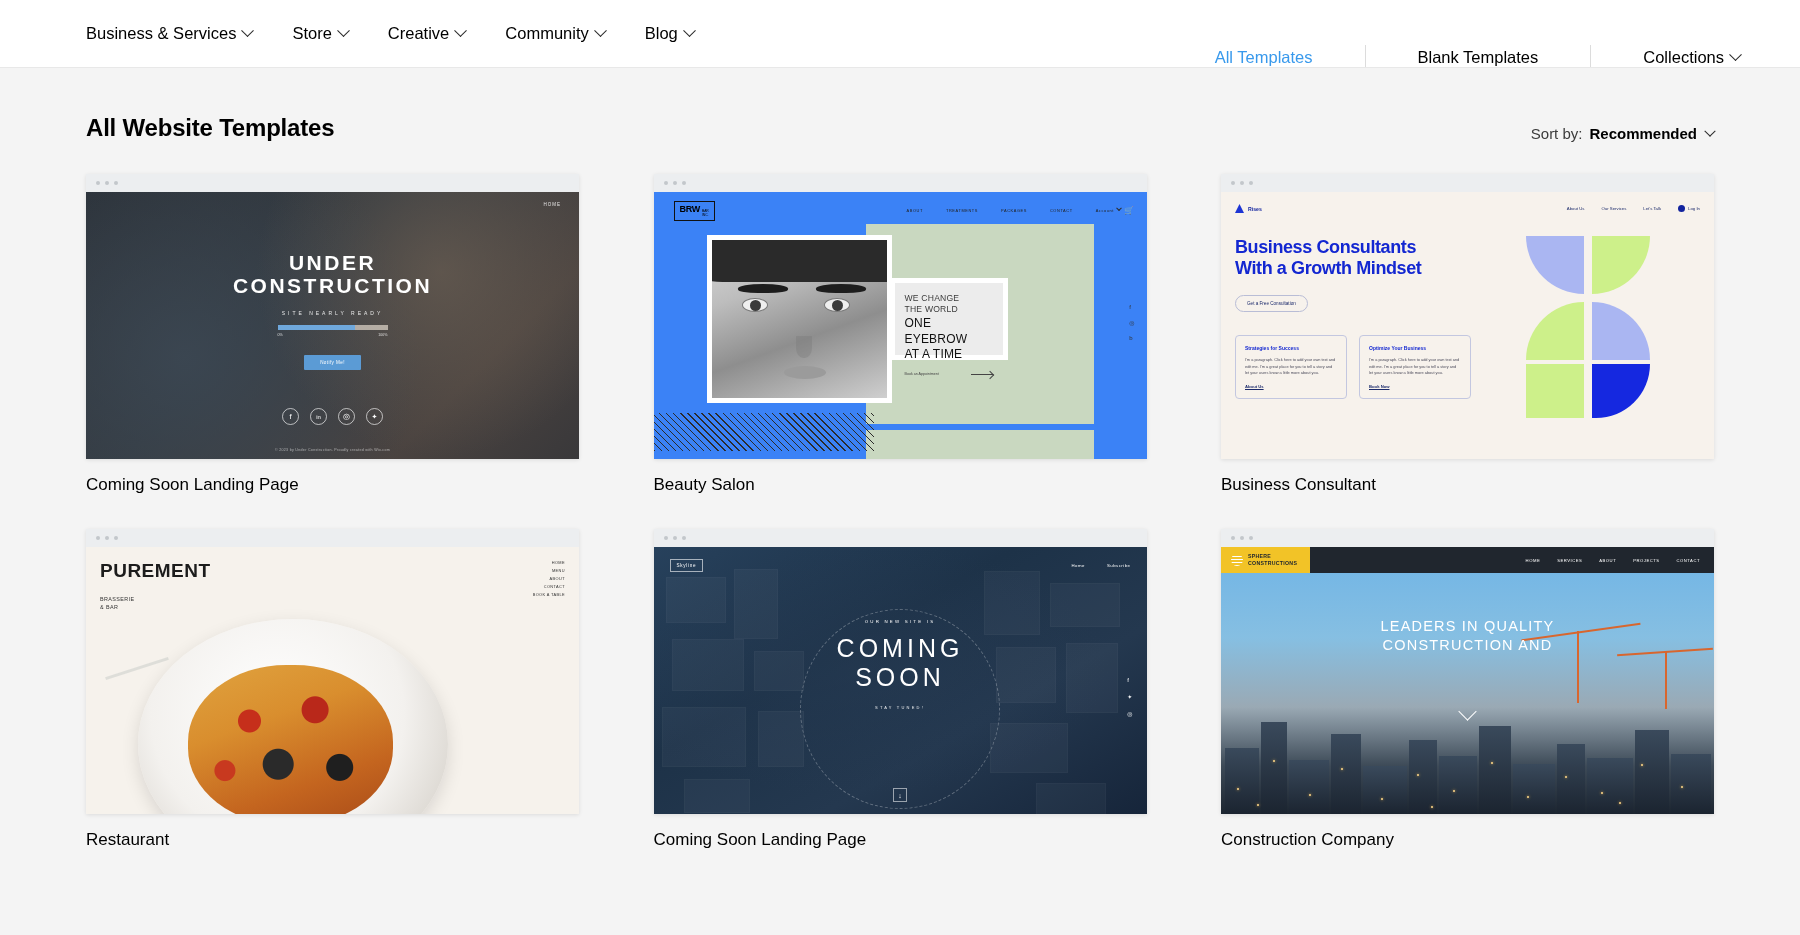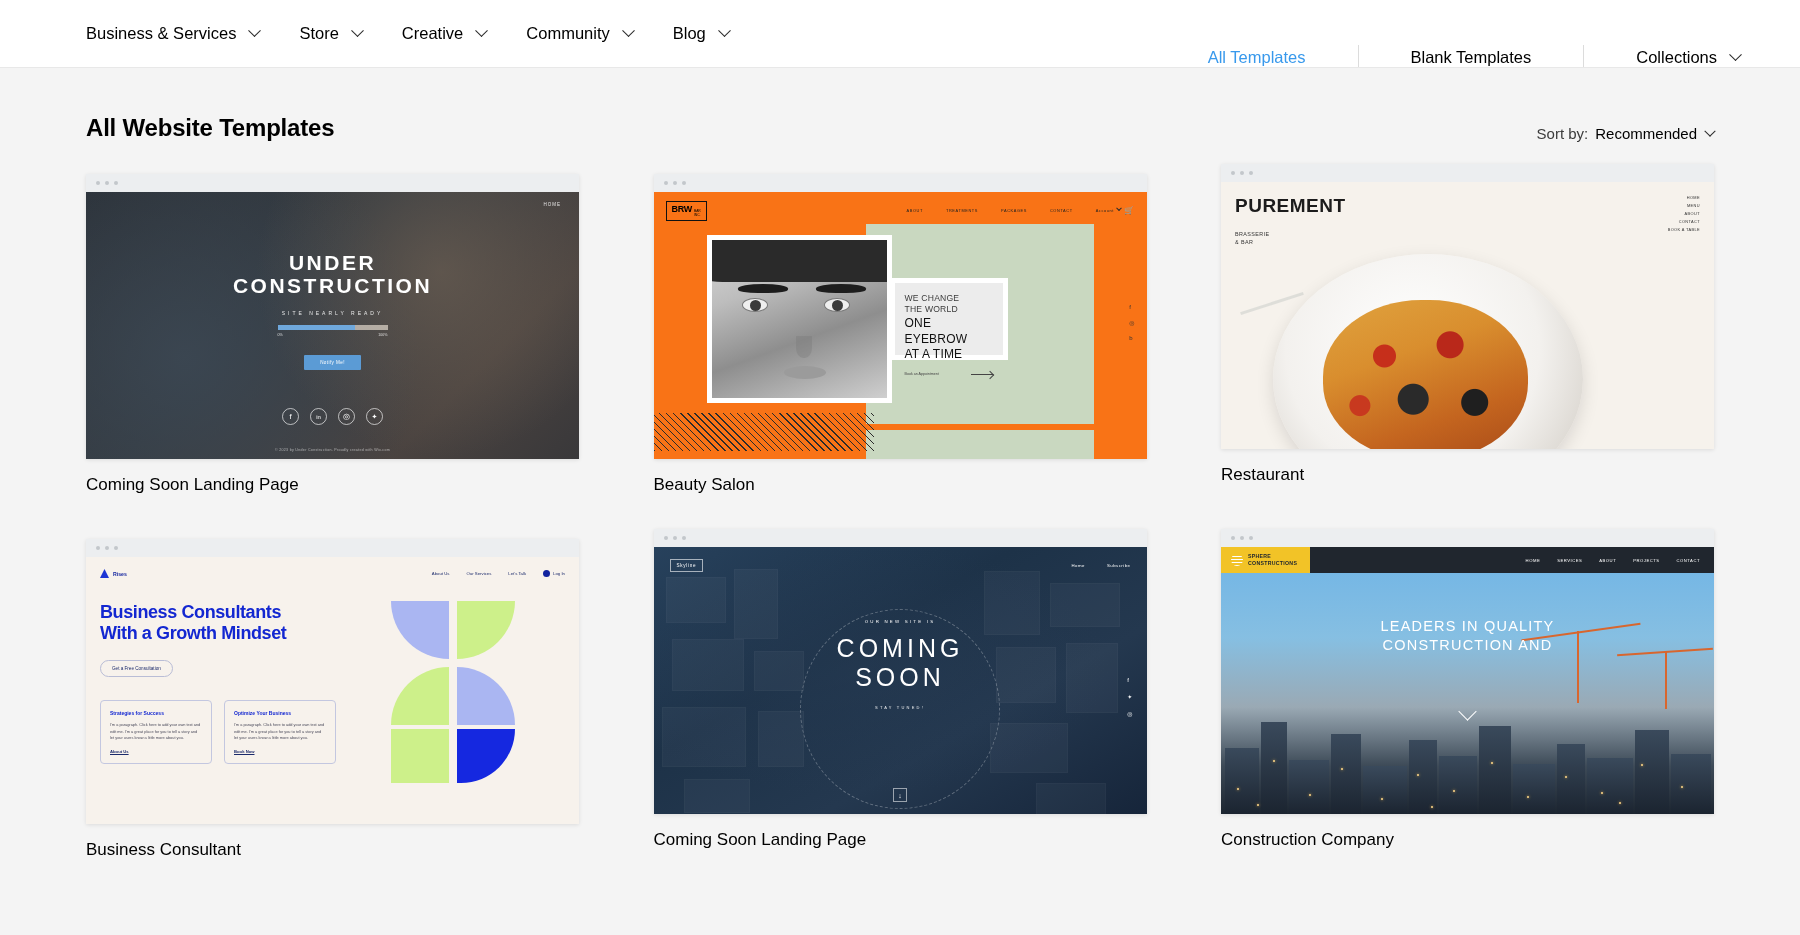--- a/index.html
+++ b/index.html
@@ -12,21 +12,21 @@
 
   
   .topnav {
     height: 68px; background: #ffffff;
     display: flex; align-items: center;
     border-bottom: 1px solid #e8e8e8;
     position: relative;
   }
   .nav-left { display: flex; align-items: center; margin-left: 86px; gap: 0px; }
   .nav-item {
-    display: flex; align-items: center; gap: 14px;
+    display: flex; align-items: center; gap: 7px;
     font-size: 16.5px; color: #000; cursor: pointer;
     margin-right: 40px; white-space: nowrap;
   }
   .nav-item:last-child { margin-right: 0; }
   .chev {
     width: 9px; height: 9px; display: inline-block;
     border-right: 1.6px solid #2b2b2b; border-bottom: 1.6px solid #2b2b2b;
     transform: rotate(45deg) translate(-2px,-2px);
   }
   .nav-right {
@@ -39,21 +39,21 @@
 
   
   .page { padding: 0 86px; }
   .page-head {
     display: flex; align-items: flex-end; justify-content: space-between;
     padding-top: 46px; padding-bottom: 6px;
   }
   .page-title { font-size: 24px; font-weight: bold; color: #000; letter-spacing: -0.2px; }
   .sortbox { display: flex; align-items: center; gap: 7px; font-size: 15px; color: #2b2b2b; cursor: pointer; }
   .sort-label { color: #3b3b3b; }
-  .sort-value { font-weight: normal; color: #000; }
+  .sort-value { font-weight: bold; color: #000; }
   .sort-chev {
     width: 8px; height: 8px; display: inline-block; margin-left: 2px;
     border-right: 1.5px solid #2b2b2b; border-bottom: 1.5px solid #2b2b2b;
     transform: rotate(45deg) translate(-2px,-2px);
   }
 
   
   .grid {
     display: grid;
     grid-template-columns: repeat(3, 493px);
@@ -101,21 +101,21 @@
   }
   .uc-social { display: flex; gap: 11px; margin-top: 38px; }
   .soc {
     width: 17px; height: 17px; border: 1px solid rgba(255,255,255,.65);
     border-radius: 50%; display: flex; align-items: center; justify-content: center;
     font-size: 8px; color: #fff;
   }
   .uc-foot { position: absolute; bottom: 7px; font-size: 3.6px; opacity: .55; letter-spacing: .3px; }
 
   
-  .bs { width: 100%; height: 100%; background: #f97316; position: relative; }
+  .bs { width: 100%; height: 100%; background: #3b82f6; position: relative; padding-left: 8px; }
   .bs-top { display: flex; align-items: center; justify-content: space-between; padding: 9px 12px 0 12px; }
   .bs-logo {
     border: 1px solid #111; padding: 2px 5px; display: flex; align-items: baseline; gap: 2px;
   }
   .bs-logo-a { font-size: 9px; font-weight: bold; letter-spacing: -.3px; }
   .bs-logo-b { font-size: 3.3px; line-height: 1.15; text-align: left; }
   .bs-nav { display: flex; align-items: center; gap: 23px; font-size: 3.9px; letter-spacing: .6px; color: #222; }
   .bs-cart { display: flex; align-items: center; gap: 3px; }
   .bs-cart-ico { font-size: 8px; }
   .bs-green {
@@ -396,20 +396,75 @@
               <span>f</span>
               <span>◎</span>
               <span>b</span>
             </div>
           </div>
         </div>
       </div>
       <div class="card-title">Beauty Salon</div>
     </div>
 
+    <div class="card">
+      <div class="browser">
+        <div class="browser-bar">
+          <i class="dot"></i>
+          <i class="dot"></i>
+          <i class="dot"></i>
+        </div>
+        <div class="browser-body">
+          <div class="bc">
+            <div class="bc-top">
+              <div class="bc-logo">
+                <i class="bc-mark"></i>
+                <span class="bc-name">Rises</span>
+              </div>
+              <div class="bc-nav">
+                <span>About Us</span>
+                <span>Our Services</span>
+                <span>Let's Talk</span>
+                <span class="bc-login">
+                  <i class="bc-avatar"></i>
+                  <span>Log In</span>
+                </span>
+              </div>
+            </div>
+            <div class="bc-h1">
+              <div>Business Consultants</div>
+              <div>With a Growth Mindset</div>
+            </div>
+            <div class="bc-btn">Get a Free Consultation</div>
+            <div class="bc-cards">
+              <div class="bc-card">
+                <div class="bc-card-t">Strategies for Success</div>
+                <div class="bc-card-p">I'm a paragraph. Click here to add your own text and edit me. I'm a great place for you to tell a story and let your users know a little more about you.</div>
+                <div class="bc-card-l">About Us</div>
+              </div>
+              <div class="bc-card">
+                <div class="bc-card-t">Optimize Your Business</div>
+                <div class="bc-card-p">I'm a paragraph. Click here to add your own text and edit me. I'm a great place for you to tell a story and let your users know a little more about you.</div>
+                <div class="bc-card-l">Book Now</div>
+              </div>
+            </div>
+            <div class="bc-shapes">
+              <i class="sh sh1"></i>
+                <i class="sh sh2"></i>
+                <i class="sh sh3"></i>
+              <i class="sh sh4"></i>
+                <i class="sh sh5"></i>
+                <i class="sh sh6"></i>
+            </div>
+          </div>
+        </div>
+      </div>
+      <div class="card-title">Business Consultant</div>
+    </div>
+
     <div class="card partial-row">
       <div class="browser">
         <div class="browser-bar">
           <i class="dot"></i>
           <i class="dot"></i>
           <i class="dot"></i>
         </div>
         <div class="browser-body">
           <div class="rs">
             <div class="rs-top">
@@ -428,75 +483,20 @@
                 <span>BOOK A TABLE</span>
               </div>
             </div>
             <div class="rs-fork"></div>
             <div class="rs-plate"></div>
             <div class="rs-pasta"></div>
           </div>
         </div>
       </div>
       <div class="card-title">Restaurant</div>
-    </div>
-
-    <div class="card">
-      <div class="browser">
-        <div class="browser-bar">
-          <i class="dot"></i>
-          <i class="dot"></i>
-          <i class="dot"></i>
-        </div>
-        <div class="browser-body">
-          <div class="bc">
-            <div class="bc-top">
-              <div class="bc-logo">
-                <i class="bc-mark"></i>
-                <span class="bc-name">Rises</span>
-              </div>
-              <div class="bc-nav">
-                <span>About Us</span>
-                <span>Our Services</span>
-                <span>Let's Talk</span>
-                <span class="bc-login">
-                  <i class="bc-avatar"></i>
-                  <span>Log In</span>
-                </span>
-              </div>
-            </div>
-            <div class="bc-h1">
-              <div>Business Consultants</div>
-              <div>With a Growth Mindset</div>
-            </div>
-            <div class="bc-btn">Get a Free Consultation</div>
-            <div class="bc-cards">
-              <div class="bc-card">
-                <div class="bc-card-t">Strategies for Success</div>
-                <div class="bc-card-p">I'm a paragraph. Click here to add your own text and edit me. I'm a great place for you to tell a story and let your users know a little more about you.</div>
-                <div class="bc-card-l">About Us</div>
-              </div>
-              <div class="bc-card">
-                <div class="bc-card-t">Optimize Your Business</div>
-                <div class="bc-card-p">I'm a paragraph. Click here to add your own text and edit me. I'm a great place for you to tell a story and let your users know a little more about you.</div>
-                <div class="bc-card-l">Book Now</div>
-              </div>
-            </div>
-            <div class="bc-shapes">
-              <i class="sh sh1"></i>
-                <i class="sh sh2"></i>
-                <i class="sh sh3"></i>
-              <i class="sh sh4"></i>
-                <i class="sh sh5"></i>
-                <i class="sh sh6"></i>
-            </div>
-          </div>
-        </div>
-      </div>
-      <div class="card-title">Business Consultant</div>
     </div>
 
     <div class="card partial-row">
       <div class="browser">
         <div class="browser-bar">
           <i class="dot"></i>
           <i class="dot"></i>
           <i class="dot"></i>
         </div>
         <div class="browser-body">

